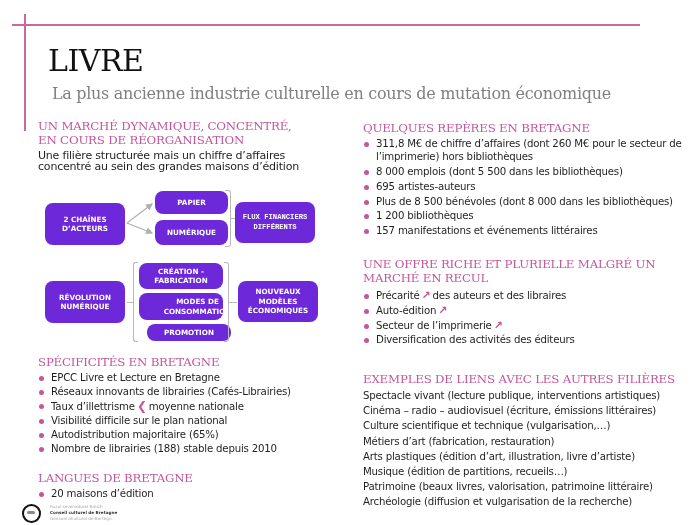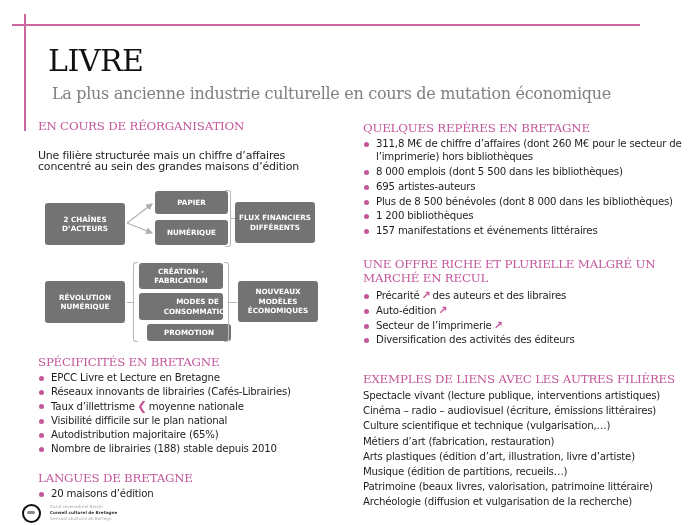--- a/index.html
+++ b/index.html
@@ -20,21 +20,21 @@
   ul.bullets li::before { content: ""; position: absolute; left: 1px; top: 5px; width: 5px; height: 5px; border-radius: 50%; background: #c4569a; }
   ul.bullets.tight li { line-height: 14px; }
   .wrap2 { line-height: 13px !important; }
 
   .plain-list { position: absolute; list-style: none; font-size: 10.2px; color: #1f1f1f; letter-spacing: -0.2px; }
   .plain-list li { line-height: 15.2px; white-space: nowrap; }
 
   .arrow-up { color: #c4569a; font-weight: bold; font-size: 11px; margin: 0 2px; }
   .lt-mark { color: #c4569a; font-weight: bold; font-size: 12px; margin: 0 2px; }
 
-  .box { position: absolute; background: #737373; color: #ffffff; border-radius: 3px; display: flex; align-items: center; justify-content: center; text-align: center; font-size: 7.2px; line-height: 9.5px; font-weight: bold; letter-spacing: 0; padding: 0 3px; }
+  .box { position: absolute; background: #6d28d9; color: #ffffff; border-radius: 8px; display: flex; align-items: center; justify-content: center; text-align: center; font-size: 7.2px; line-height: 9.5px; font-weight: bold; letter-spacing: 0; padding: 0 3px; }
 
   .bracket { position: absolute; border: 1px solid #b8b8b8; }
   .bracket.right { border-left: none; border-radius: 0 3px 3px 0; }
   .bracket.left { border-right: none; border-radius: 3px 0 0 3px; }
   .tick { position: absolute; height: 1px; background: #b8b8b8; }
 
   svg.arrows { position: absolute; left: 0; top: 0; }
 
   .logo { position: absolute; left: 18px; top: 503px; width: 110px; height: 20px; }
   .logo-circle { position: absolute; left: 4px; top: 1px; width: 19px; height: 19px; border-radius: 50%; border: 2.5px solid #111; }
@@ -46,40 +46,41 @@
 </head>
 <body>
 
 <div class="rule-h"></div>
 <div class="rule-v"></div>
 
 <div class="title">LIVRE</div>
 <div class="subtitle">La plus ancienne industrie culturelle en cours de mutation économique</div>
 
 <div class="heading" style="left:38px; top:119px;">
+  <div>UN MARCHÉ DYNAMIQUE, CONCENTRÉ,</div>
   <div>EN COURS DE RÉORGANISATION</div>
 </div>
 <div class="body-text" style="left:38px; top:150px; width:300px;">Une filière structurée mais un chiffre d’affaires concentré au sein des grandes maisons d’édition</div>
 
 <svg class="arrows" width="700" height="525">
   <defs>
     <marker id="ah" markerWidth="6" markerHeight="6" refX="5" refY="3" orient="auto">
       <path d="M0,0 L6,3 L0,6 z" fill="#b0b0b0"></path>
     </marker>
   </defs>
   <line x1="127" y1="223" x2="152" y2="204" stroke="#b0b0b0" stroke-width="1.2" marker-end="url(#ah)"></line>
   <line x1="127" y1="223" x2="152" y2="233" stroke="#b0b0b0" stroke-width="1.2" marker-end="url(#ah)"></line>
 </svg>
 
 <div class="box" style="left:45px; top:203px; width:80px; height:42px;">2 CHAÎNES D’ACTEURS</div>
 <div class="box" style="left:155px; top:191px; width:73px; height:23px;">PAPIER</div>
 <div class="box" style="left:155px; top:220px; width:73px; height:25px;">NUMÉRIQUE</div>
 <div class="bracket right" style="left:225px; top:190px; width:6px; height:57px;"></div>
 <div class="tick" style="left:231px; top:218px; width:5px;"></div>
-<div class="box" style="left:235px; top:202px; width:80px; height:41px;">FLUX FINANCIERS DIFFÉRENTS</div>
+<div class="box" style="left:235px; top:202px; width:80px; height:41px;font-family:Liberation Mono, monospace;">FLUX FINANCIERS DIFFÉRENTS</div>
 
 <div class="box" style="left:45px; top:281px; width:80px; height:42px;">RÉVOLUTION NUMÉRIQUE</div>
 <div class="tick" style="left:127px; top:302px; width:6px;"></div>
 <div class="bracket left" style="left:133px; top:262px; width:5px; height:80px;"></div>
 <div class="box" style="left:139px; top:263px; width:84px; height:26px;">CRÉATION - FABRICATION</div>
 <div class="box" style="left:139px; top:293px; width:84px; height:27px;padding-left:36px;">MODES DE CONSOMMATION</div>
 <div class="box" style="left:147px; top:324px; width:84px; height:17px;">PROMOTION</div>
 <div class="bracket right" style="left:224px; top:262px; width:5px; height:80px;"></div>
 <div class="tick" style="left:229px; top:302px; width:8px;"></div>
 <div class="box" style="left:238px; top:281px; width:80px; height:41px;">NOUVEAUX MODÈLES ÉCONOMIQUES</div>

